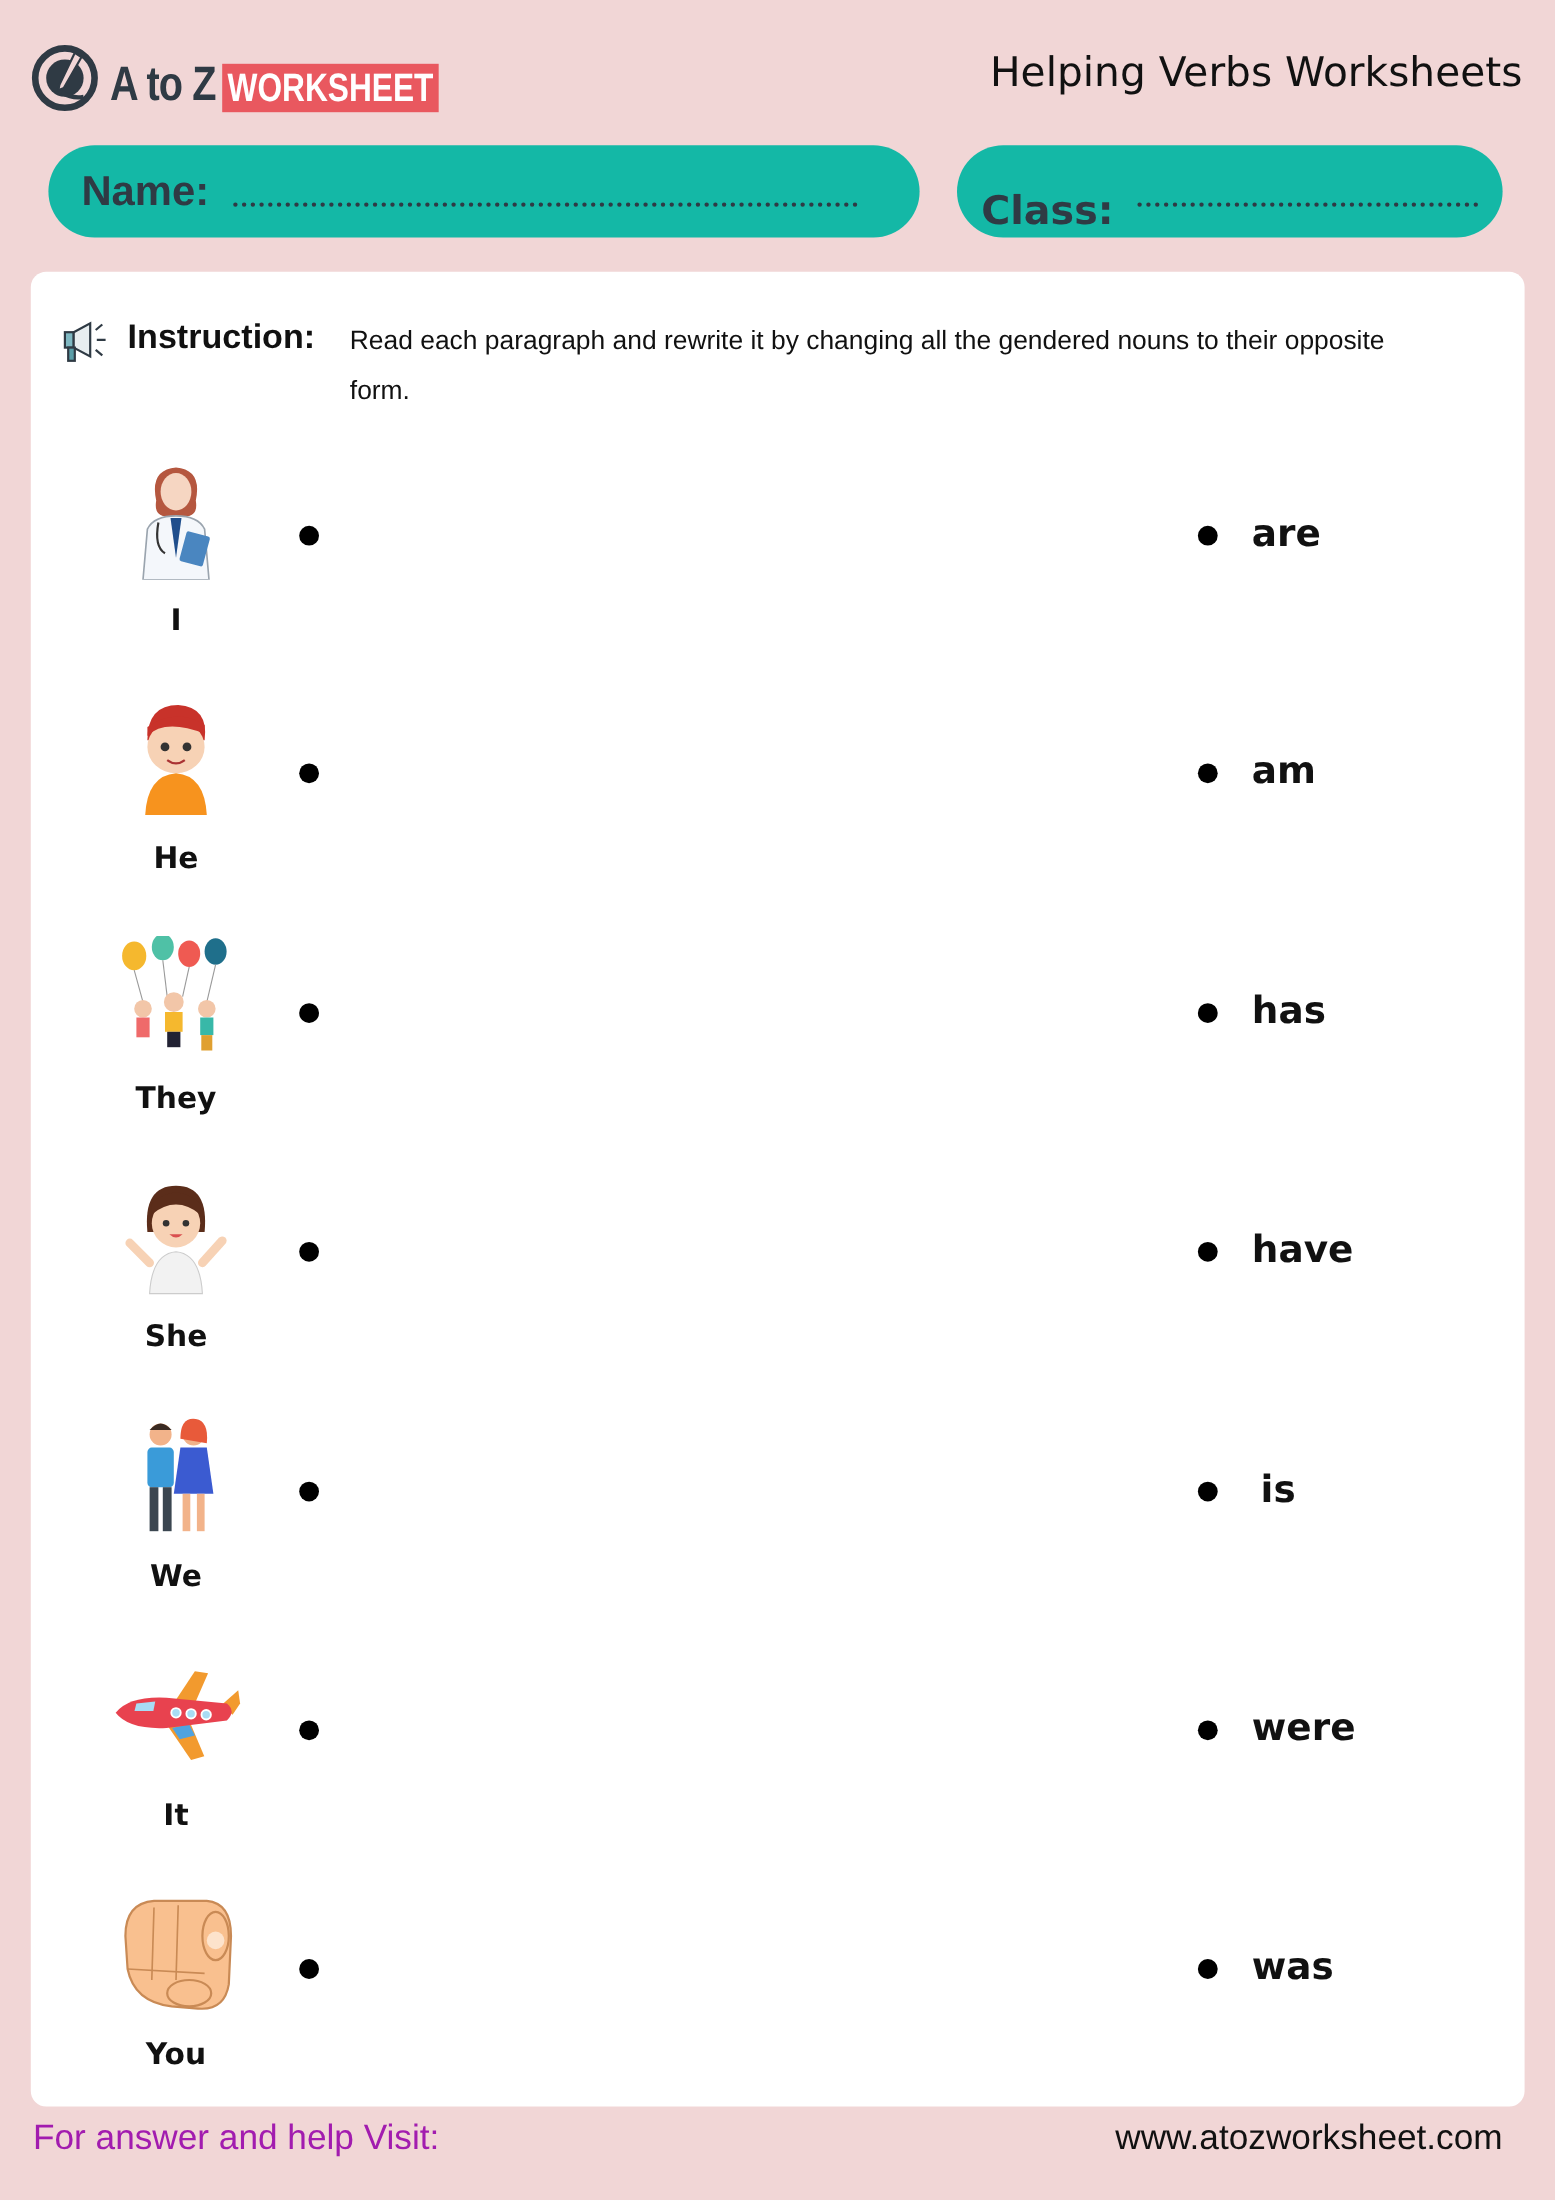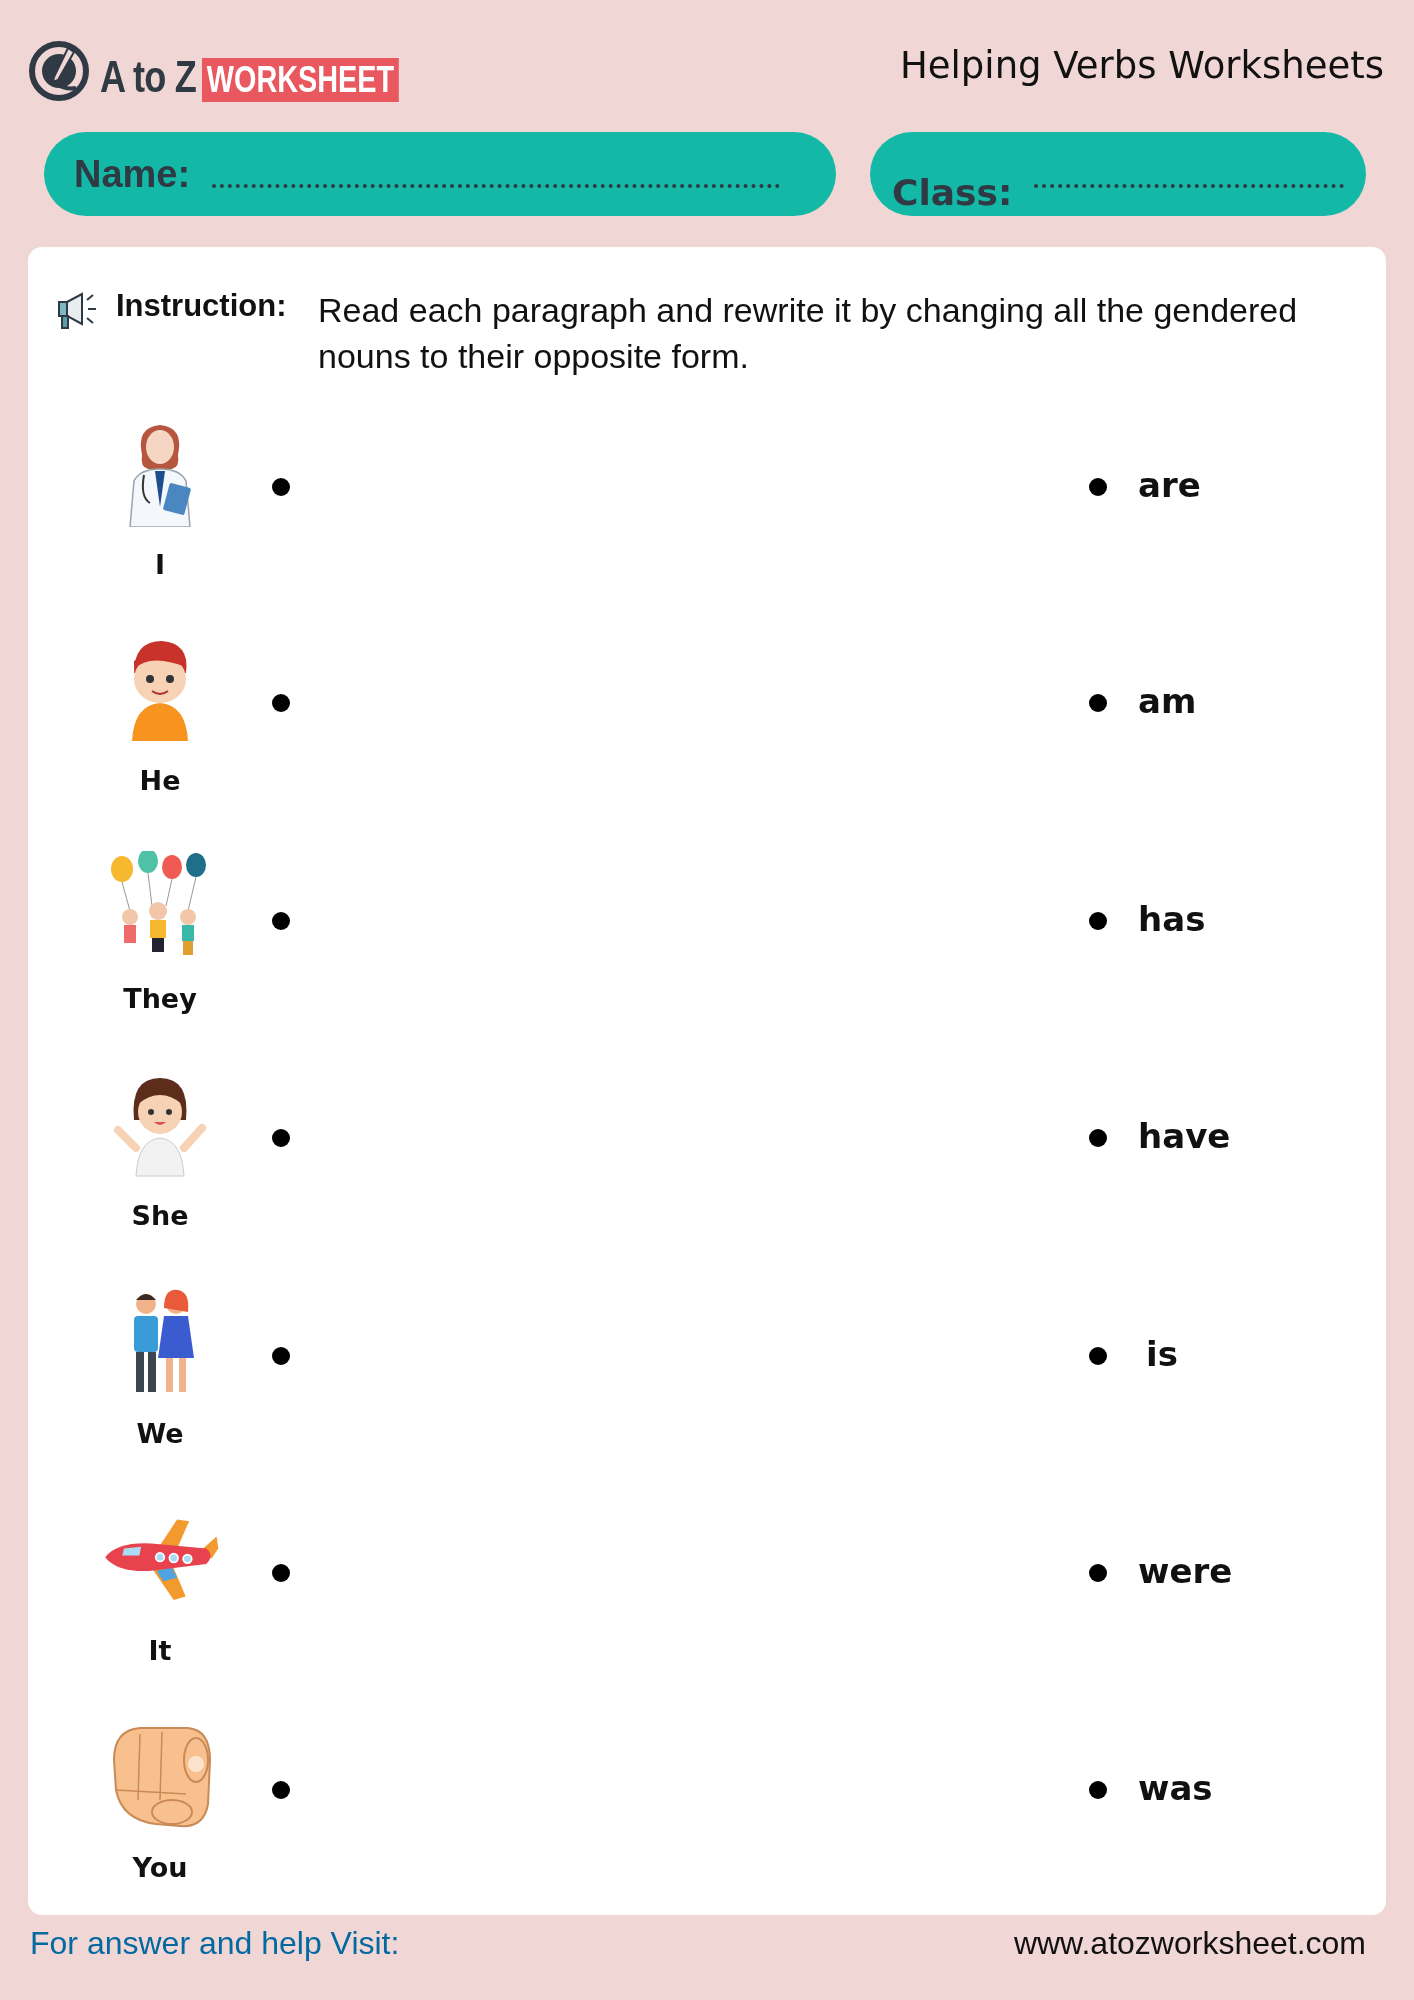--- a/index.html
+++ b/index.html
@@ -18,33 +18,33 @@
   .pill-class { left:870px; width:496px; padding-left:22px; }
   .pill-label { font-family:"Liberation Sans",sans-serif; font-weight:700; font-size:38px; color:#2f3a44; white-space:nowrap; }
   .pill-class .pill-label { font-family:"DejaVu Sans",sans-serif; font-size:36px;margin-top:36px; }
   .dots { border-bottom:4px dotted #2f3a44; height:0; margin-left:22px; margin-top:24px; }
   .pill-name .dots { width:568px; }
   .pill-class .dots { width:310px; }
   
   .card { left:28px; top:247px; width:1358px; height:1668px; background:#fff; border-radius:14px; }
   .instr-icon { left:56px; top:290px; width:44px; height:40px; }
   .instr-label { left:116px; top:288px; font-size:31px; font-weight:700; color:#111; white-space:nowrap; font-family:"Liberation Sans",sans-serif; }
-  .instr-text { left:318px; top:287px; width:1000px; font-size:34px; line-height:46px; color:#111; font-family:"Liberation Sans",sans-serif; }
+  .instr-text { left:318px; top:287px; width:1000px; font-size:24px; line-height:46px; color:#111; font-family:"Liberation Sans",sans-serif; }
   
   .row { position:absolute; left:0; width:1414px; height:200px; }
   .pic { position:absolute; left:100px; top:-70px; width:120px; height:110px; }
   .pic svg { width:100%; height:100%; }
   .subj { position:absolute; left:80px; width:160px; text-align:center; top:62px; font-size:27px; font-weight:700; color:#111; }
   .bullet { position:absolute; width:18px; height:18px; border-radius:50%; background:#000; top:-9px; }
   .bullet-left { left:272px; }
   .bullet-right { left:1089px; }
   .verb { position:absolute; left:1138px; top:-22px; font-size:34px; font-weight:700; color:#111; white-space:nowrap; }
   .verb.indent { left:1146px; }
   
-  .footer-left { left:30px; top:1925px; font-size:32px; color:#0369a1; font-family:"Liberation Sans",sans-serif; white-space:nowrap; }
+  .footer-left { left:30px; top:1925px; font-size:32px; color:#a21caf; font-family:"Liberation Sans",sans-serif; white-space:nowrap; }
   .footer-right { right:48px; top:1925px; font-size:32px; color:#111; font-family:"Liberation Sans",sans-serif; white-space:nowrap; }
 </style>
 </head>
 <body>
 
 <div class="abs logo">
   <svg class="logo-mark" viewBox="0 0 62 62">
     <circle cx="31" cy="31" r="27" fill="none" stroke="#2f3a44" stroke-width="6"></circle>
     <circle cx="31" cy="31" r="17" fill="#2f3a44"></circle>
     <path d="M40 8 L46 12 L30 40 L25 42 L26 37 Z" fill="#f1d6d6" stroke="#2f3a44" stroke-width="2"></path>

